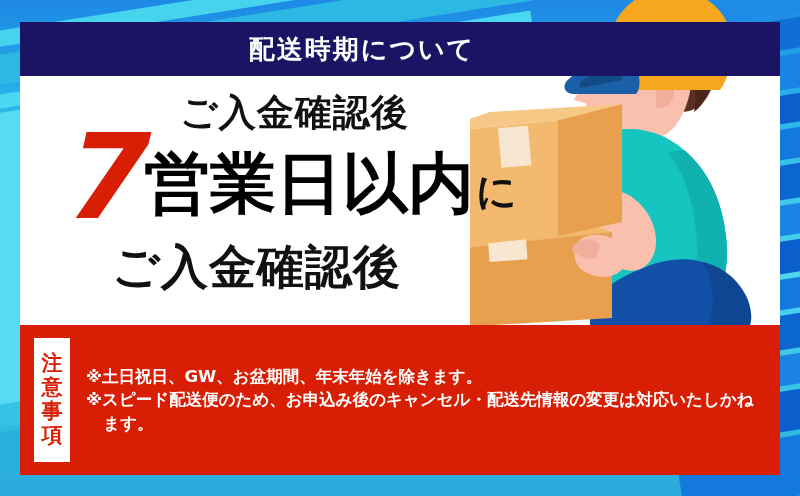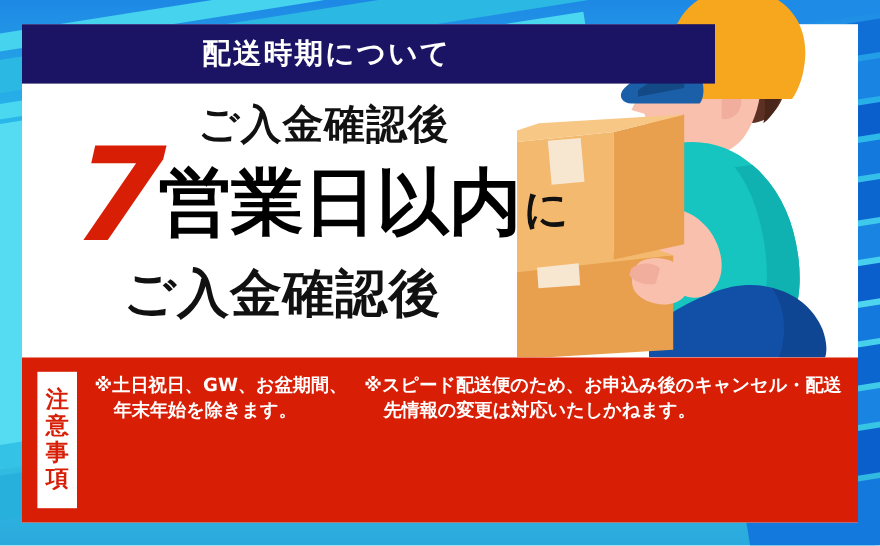--- a/index.html
+++ b/index.html
@@ -55,21 +55,21 @@
     width: 760px;
     height: 453px;
     background: #ffffff;
   }
 
   
   .header-bar {
     position: absolute;
     left: 20px;
     top: 22px;
-    width: 630px;
+    width: 760px;
     height: 54px;
     background: #1b1464;
     display: flex;
     align-items: center;
     justify-content: center;
     overflow: hidden;
   }
   .header-title {
     color: #ffffff;
     font-size: 26px;
@@ -183,21 +183,21 @@
     align-items: center;
     justify-content: center;
     letter-spacing: 0px;
     padding: 2px 0;
   }
   .notice-body {
     flex: 1 1 auto;
     padding-left: 16px;
     color: #ffffff;
     display: flex;
-    flex-direction: row;
+    flex-direction: column;
     justify-content: center;
   }
   .notice-item {
     font-size: 16.5px;
     font-weight: bold;
     line-height: 1.42;
     letter-spacing: 0px;
     text-indent: -1.05em;
     padding-left: 1.05em;
   }

